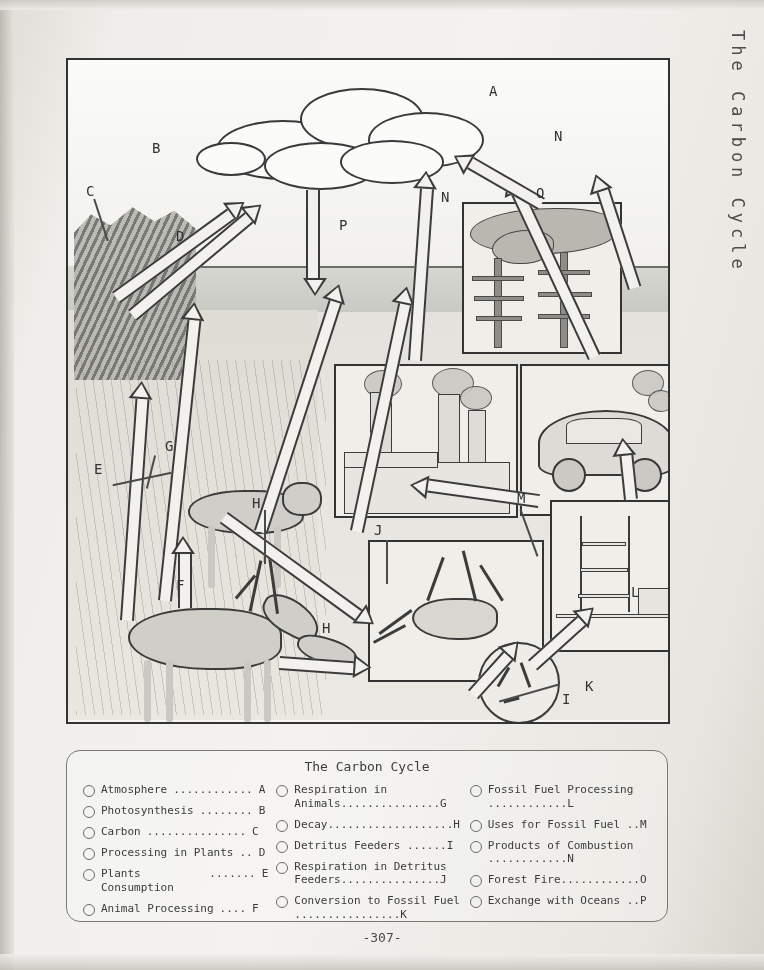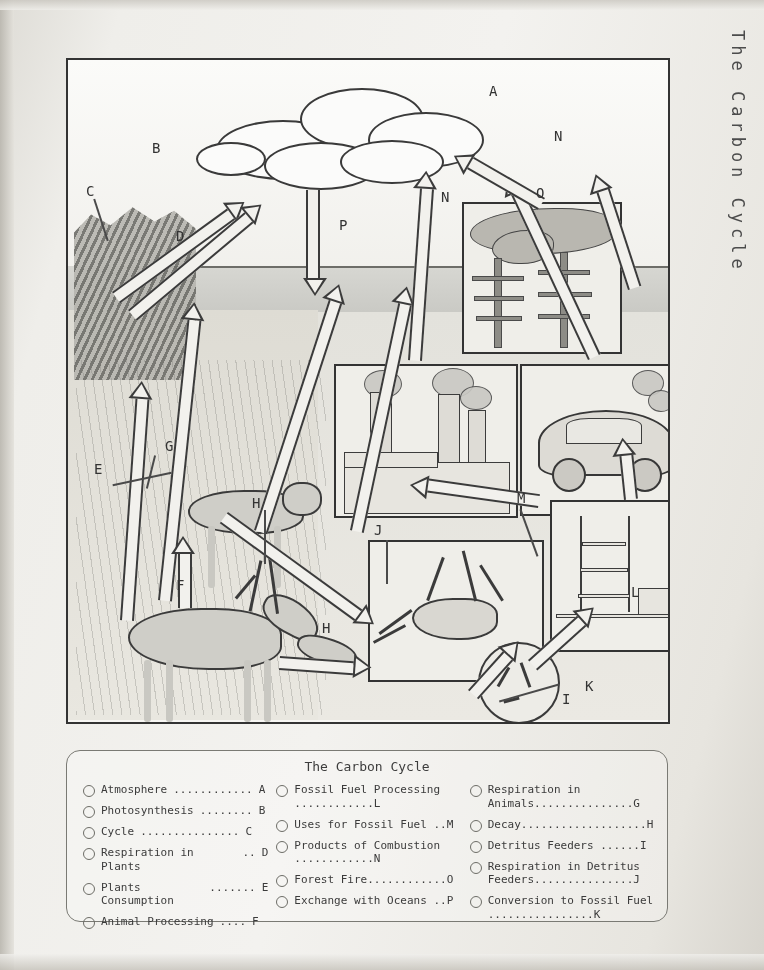--- a/index.html
+++ b/index.html
@@ -348,83 +348,84 @@
             <span>A</span>
           </div>
         <div class="li">
             <span class="bullet"></span>
             <span>Photosynthesis</span>
             <span> ........</span>
             <span>B</span>
           </div>
         <div class="li">
             <span class="bullet"></span>
-            <span>Cycle</span>
+            <span>Carbon</span>
             <span> ...............</span>
             <span>C</span>
           </div>
         <div class="li">
             <span class="bullet"></span>
-            <span>Respiration in Plants</span>
+            <span>Processing in Plants</span>
             <span>..</span>
             <span>D</span>
           </div>
         <div class="li">
             <span class="bullet"></span>
             <span>Plants Consumption</span>
             <span>.......</span>
             <span>E</span>
           </div>
         <div class="li">
             <span class="bullet"></span>
             <span>Animal Processing</span>
             <span> ....</span>
             <span>F</span>
           </div>
       </div>
       <div class="col">
         <div class="li">
             <span class="bullet"></span>
-            <span><span>Fossil Fuel Processing</span><span> ............</span><span>L</span></span>
-          </div>
-        <div class="li">
-            <span class="bullet"></span>
-            <span><span>Uses for Fossil Fuel</span><span> ..</span><span>M</span></span>
-          </div>
-        <div class="li">
-            <span class="bullet"></span>
-            <span><span>Products of Combustion</span><span> ............</span><span>N</span></span>
-          </div>
-        <div class="li">
-            <span class="bullet"></span>
-            <span><span>Forest Fire</span><span>............</span><span>O</span></span>
-          </div>
-        <div class="li">
-            <span class="bullet"></span>
-            <span><span>Exchange with Oceans</span><span> ..</span><span>P</span></span>
+            <span><span>Respiration in Animals</span><span>...............</span><span>G</span></span>
+          </div>
+        <div class="li">
+            <span class="bullet"></span>
+            <span><span>Decay</span><span>...................</span><span>H</span></span>
+          </div>
+        <div class="li">
+            <span class="bullet"></span>
+            <span><span>Detritus Feeders</span><span> ......</span><span>I</span></span>
+          </div>
+        <div class="li">
+            <span class="bullet"></span>
+            <span><span>Respiration in Detritus Feeders</span><span>...............</span><span>J</span></span>
+          </div>
+        <div class="li">
+            <span class="bullet"></span>
+            <span><span>Conversion to Fossil Fuel</span><span> ................</span><span>K</span></span>
           </div>
       </div>
       <div class="col">
         <div class="li">
             <span class="bullet"></span>
-            <span><span>Respiration in Animals</span><span>...............</span><span>G</span></span>
-          </div>
-        <div class="li">
-            <span class="bullet"></span>
-            <span><span>Decay</span><span>...................</span><span>H</span></span>
-          </div>
-        <div class="li">
-            <span class="bullet"></span>
-            <span><span>Detritus Feeders</span><span> ......</span><span>I</span></span>
-          </div>
-        <div class="li">
-            <span class="bullet"></span>
-            <span><span>Respiration in Detritus Feeders</span><span>...............</span><span>J</span></span>
-          </div>
-        <div class="li">
-            <span class="bullet"></span>
-            <span><span>Conversion to Fossil Fuel</span><span> ................</span><span>K</span></span>
+            <span><span>Fossil Fuel Processing</span><span> ............</span><span>L</span></span>
+          </div>
+        <div class="li">
+            <span class="bullet"></span>
+            <span><span>Uses for Fossil Fuel</span><span> ..</span><span>M</span></span>
+          </div>
+        <div class="li">
+            <span class="bullet"></span>
+            <span><span>Products of Combustion</span><span> ............</span><span>N</span></span>
+          </div>
+        <div class="li">
+            <span class="bullet"></span>
+            <span><span>Forest Fire</span><span>............</span><span>O</span></span>
+          </div>
+        <div class="li">
+            <span class="bullet"></span>
+            <span><span>Exchange with Oceans</span><span> ..</span><span>P</span></span>
           </div>
       </div>
     </div>
   </div>
 
+  <div class="pageno">-307-</div>
 </div>
 
 </body></html>

